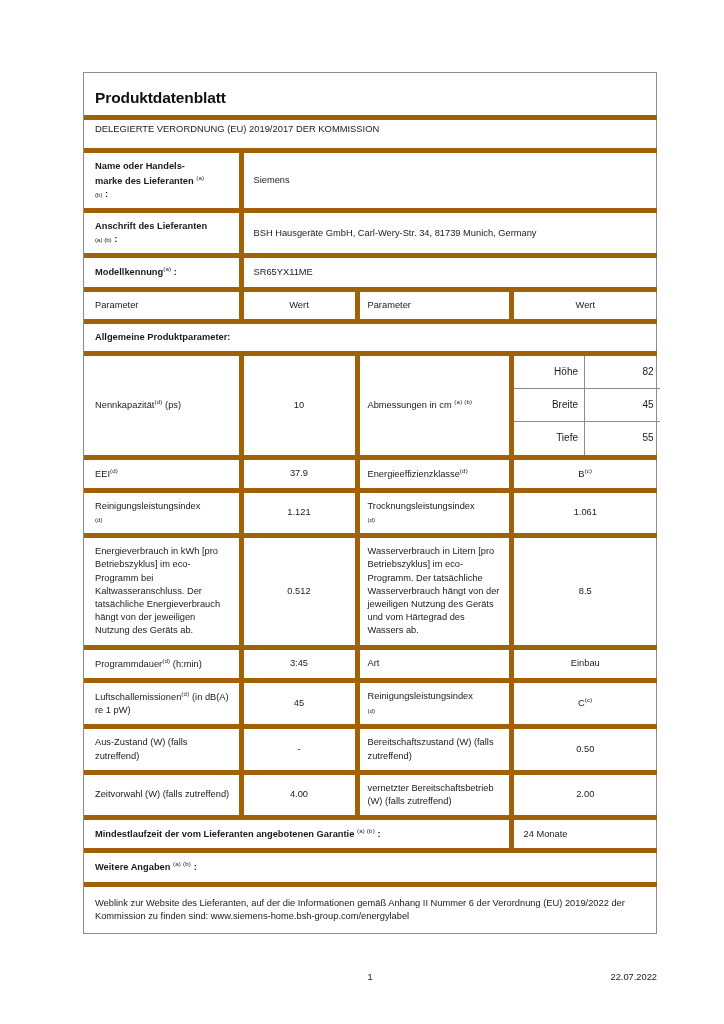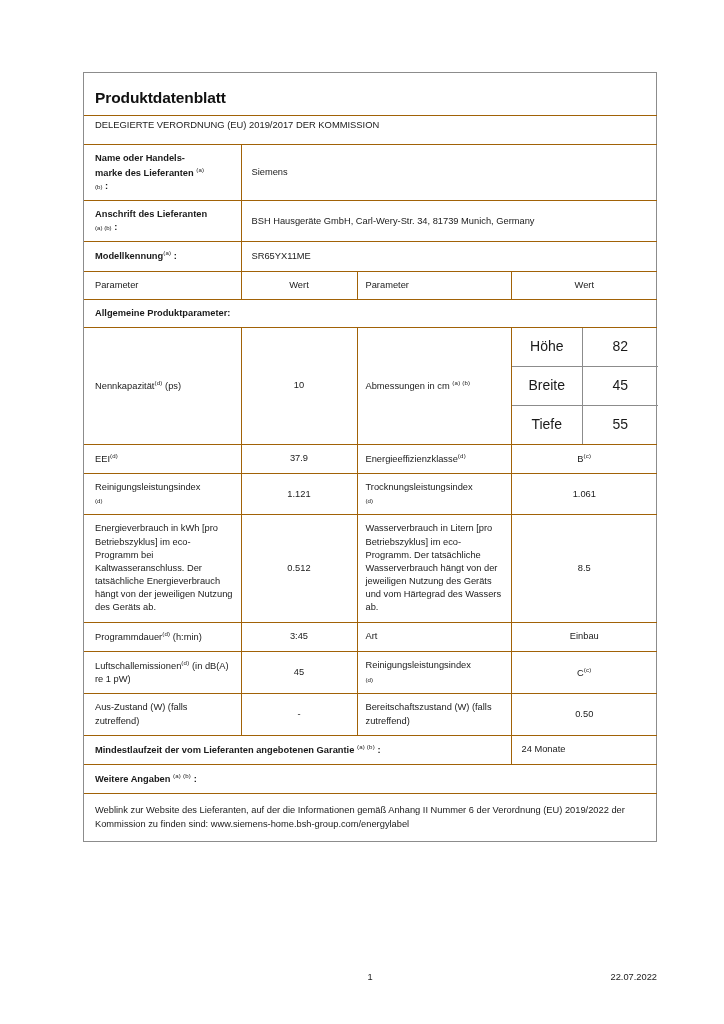--- a/index.html
+++ b/index.html
@@ -32,21 +32,21 @@
     border: 1px solid #8c8c8c;
     box-sizing: border-box;
   }
 
   table.dt {
     border-collapse: collapse;
     width: 100%;
     table-layout: fixed;
   }
   table.dt td {
-    border: 1px solid #a16207;
+    border: 5px solid #a16207;
     padding: 7px 8px;
     font-size: 9.3px;
     line-height: 1.42;
     vertical-align: middle;
     word-wrap: break-word;
   }
   
   table.dt > tbody > tr > td:first-child { border-left: 0; }
   table.dt > tbody > tr > td:last-child { border-right: 0; }
   table.dt > tbody > tr:first-child > td { border-top: 0; }
@@ -98,22 +98,22 @@
   table.dim {
     border-collapse: collapse;
     width: 100%;
     table-layout: fixed;
     margin: -7px -8px;
     width: calc(100% + 16px);
   }
   table.dim td {
     border: 1px solid #8c8c8c;
     padding: 9px 6px;
-    font-size: 14px;
-    text-align: center;
+    font-size: 10px;
+    text-align: right;
     vertical-align: middle;
   }
   table.dim tr:first-child td { border-top: 0; }
   table.dim tr:last-child td { border-bottom: 0; }
   table.dim td:first-child { border-left: 0; }
   table.dim td:last-child { border-right: 0; }
 
   td.nopad { padding: 7px 8px !important; }
 
   .longtext { line-height: 1.46; }
@@ -300,20 +300,26 @@
           </td>
         </tr>
 
         <tr>
           <td class="lbl" style="font-weight:normal">Aus-Zustand (W) (falls zutreffend)</td>
           <td class="center">-</td>
           <td>Bereitschaftszustand (W) (falls zutreffend)</td>
           <td colspan="2" class="center">0.50</td>
         </tr>
 
+        <tr>
+          <td class="lbl" style="font-weight:normal">Zeitvorwahl (W) (falls zutreffend)</td>
+          <td class="center">4.00</td>
+          <td>vernetzter Bereitschaftsbetrieb (W) (falls zutreffend)</td>
+          <td colspan="2" class="center">2.00</td>
+        </tr>
 
         <tr>
           <td colspan="3" class="section-head">
             <span>Mindestlaufzeit der vom Lieferanten angebotenen Garantie</span>
             <sup class="mk">(a) (b)</sup>
             <span>:</span>
           </td>
           <td colspan="2" class="val">24 Monate</td>
         </tr>
 

